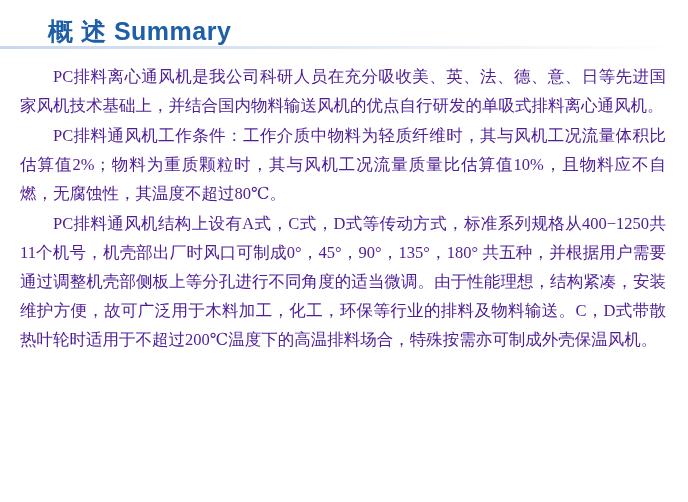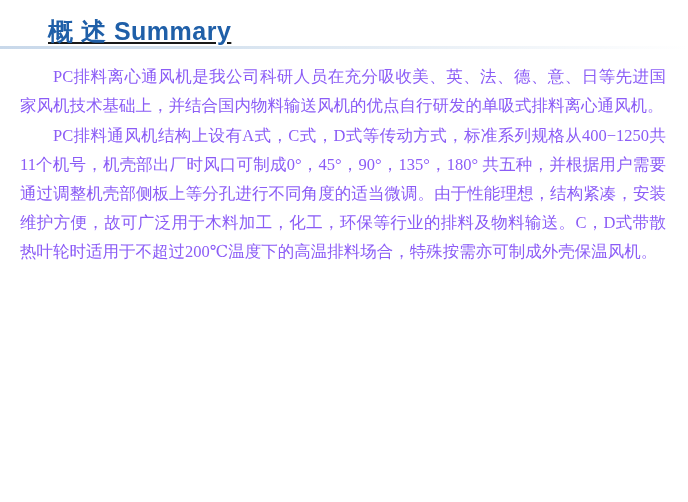--- a/index.html
+++ b/index.html
@@ -19,21 +19,20 @@
     width: 688px;
     height: 502px;
     box-sizing: border-box;
     padding: 0;
   }
   .title-block {
     position: relative;
     padding: 16px 0 0 48px;
     height: 48px;
     box-sizing: border-box;
-    text-decoration: underline;
   }
   .title-text {
     font-family: "Liberation Sans", "DejaVu Sans", sans-serif;
     font-weight: bold;
     font-size: 25px;
     color: #1f5fa8;
     letter-spacing: 0.5px;
     line-height: 30px;
     white-space: nowrap;
   }
@@ -48,35 +47,36 @@
   .body-block {
     padding: 14px 22px 0 20px;
   }
   p.para {
     margin: 0 0 1px 0;
     font-size: 16.5px;
     line-height: 29px;
     text-indent: 2em;
     text-align: justify;
     text-justify: inter-ideograph;
-    color: #8b5cf6;
+    color: #4c1d95;
     font-family: "Liberation Serif", "DejaVu Serif", serif;
   }
   p.para.last {
     margin-bottom: 0;
   }
 </style>
 </head>
 <body>
 
 <div class="page">
 
   <div class="title-block">
     <div class="title-text">概 述 Summary</div>
     <div class="title-rule"></div>
   </div>
 
   <div class="body-block">
     <p class="para">PC排料离心通风机是我公司科研人员在充分吸收美、英、法、德、意、日等先进国家风机技术基础上，并结合国内物料输送风机的优点自行研发的单吸式排料离心通风机。</p>
+    <p class="para">PC排料通风机工作条件：工作介质中物料为轻质纤维时，其与风机工况流量体积比估算值2%；物料为重质颗粒时，其与风机工况流量质量比估算值10%，且物料应不自燃，无腐蚀性，其温度不超过80℃。</p>
     <p class="para last">PC排料通风机结构上设有A式，C式，D式等传动方式，标准系列规格从400−1250共11个机号，机壳部出厂时风口可制成0°，45°，90°，135°，180° 共五种，并根据用户需要通过调整机壳部侧板上等分孔进行不同角度的适当微调。由于性能理想，结构紧凑，安装维护方便，故可广泛用于木料加工，化工，环保等行业的排料及物料输送。C，D式带散热叶轮时适用于不超过200℃温度下的高温排料场合，特殊按需亦可制成外壳保温风机。</p>
   </div>
 
 </div>
 
 </body></html>

